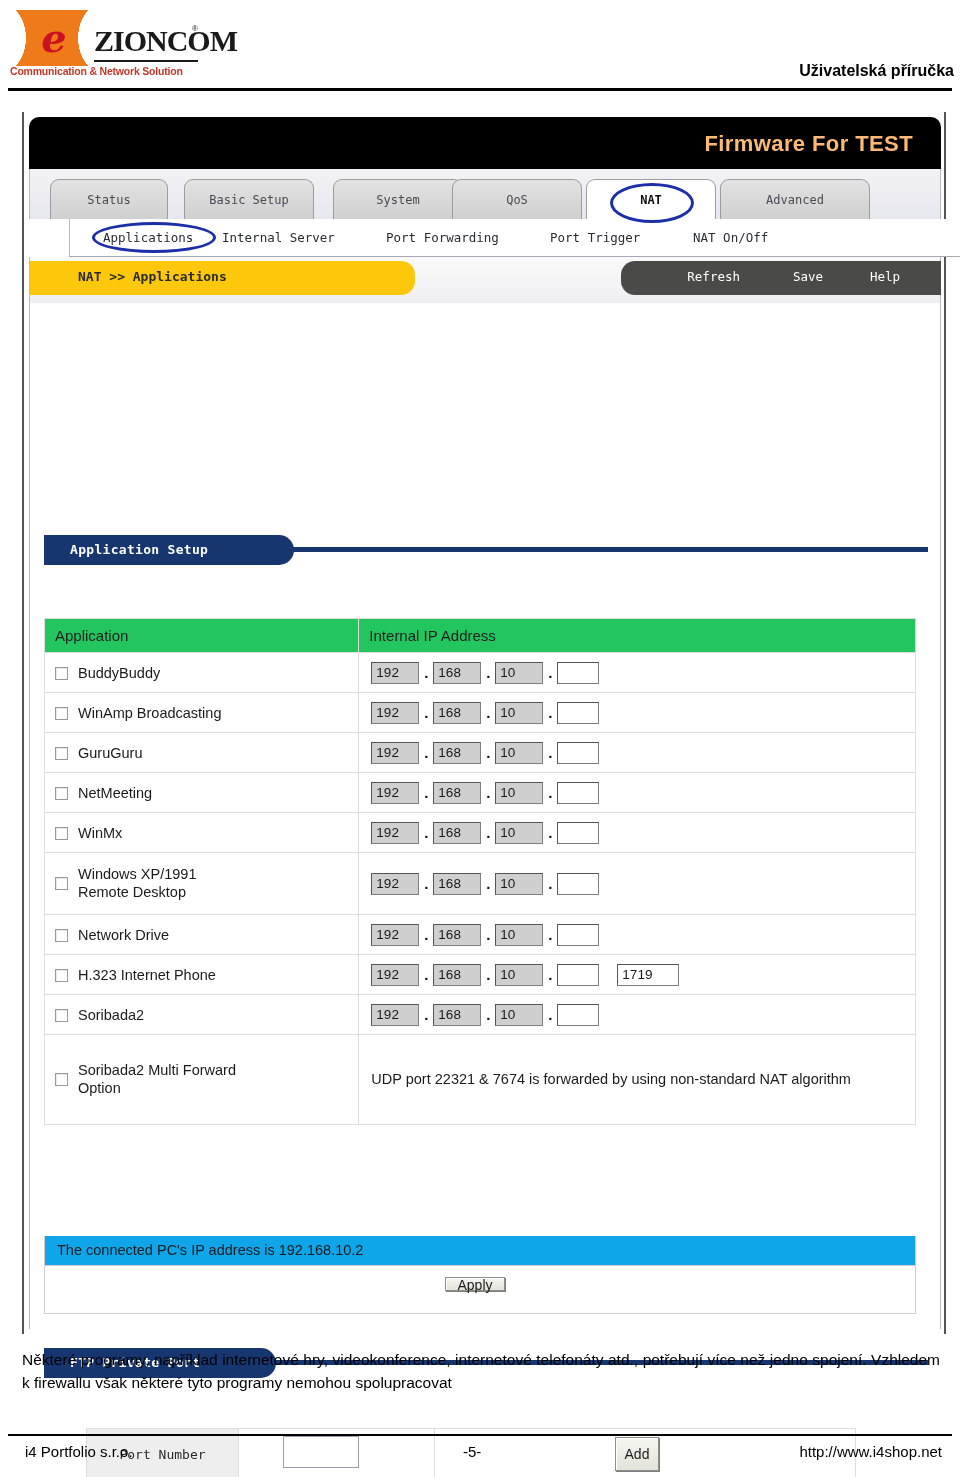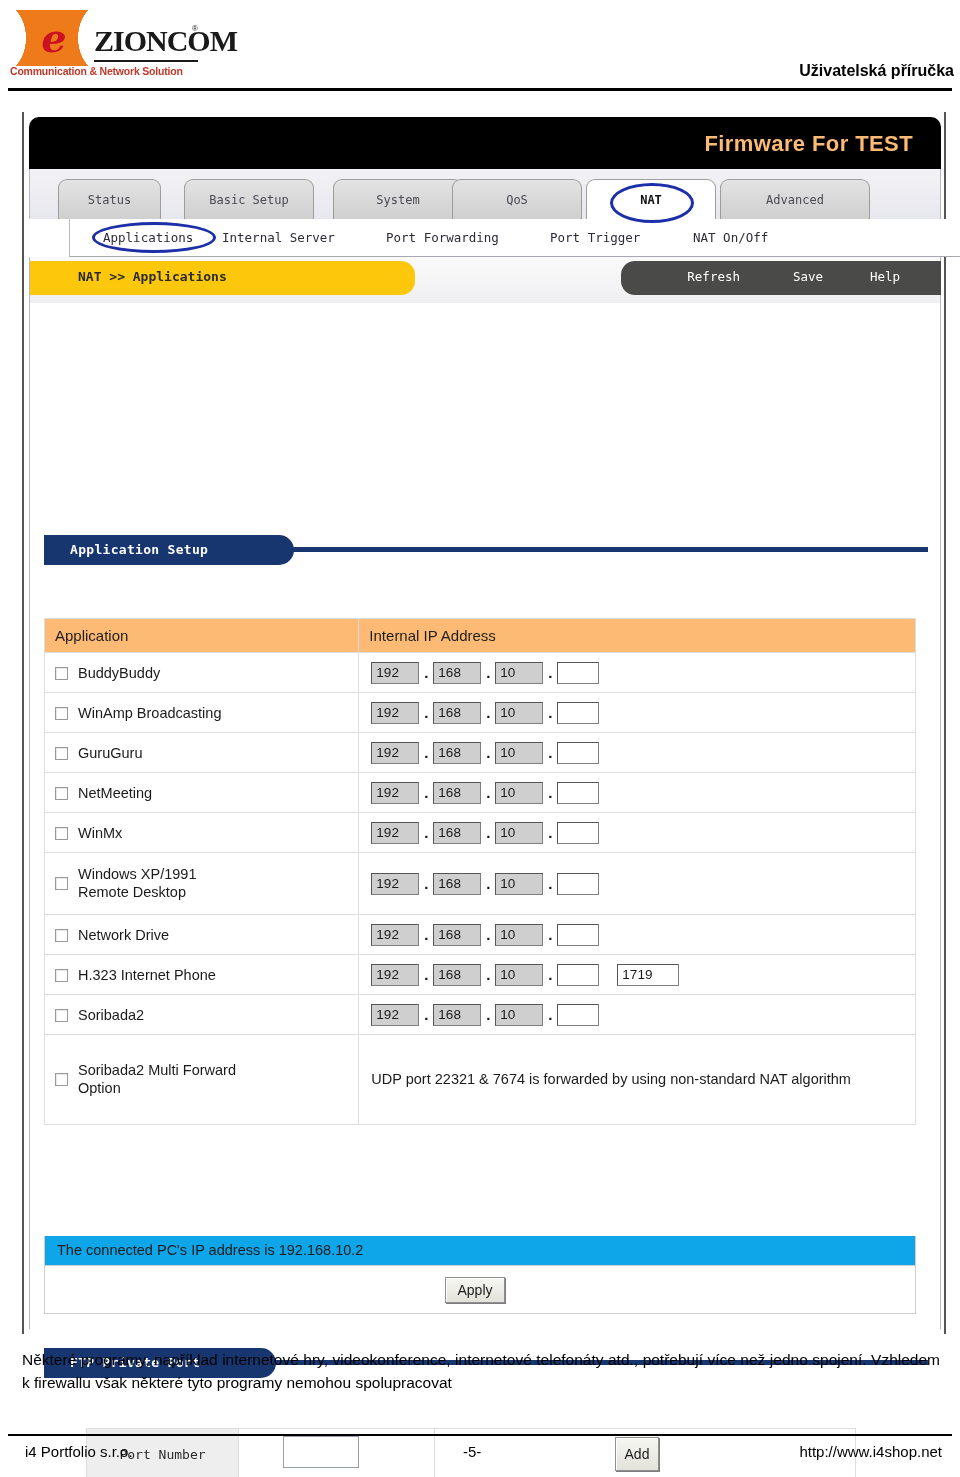--- a/index.html
+++ b/index.html
@@ -160,21 +160,21 @@
     position:absolute; top:12px; height:5px; background:#17356f;
   }
 
   
   #app-table {
     position:absolute; left:14px; top:315px; width:872px;
     border:1px solid #cfcfcf; border-collapse:collapse; background:#fff;
   }
   #app-table td, #app-table th { border:1px solid #dedede; }
   .th-cell {
-    background:#fdba74; font-size:15px; color:#1f1f1f;
+    background:#22c55e; font-size:15px; color:#1f1f1f;
     font-weight:normal; text-align:left; padding:7px 0 7px 10px; height:34px;
   }
   .col-app { width:314px; }
   .col-ip  { width:556px; }
   .app-cell { height:40px; padding:4px 0 4px 10px; background:#fff; vertical-align:middle; }
   .app-cell.tall { height:62px; }
   .app-cell.tallest { height:90px; vertical-align:middle; }
   .ip-cell { padding:4px 0 4px 12px; background:#fff; vertical-align:middle; }
 
   .cb {
@@ -276,21 +276,21 @@
 </div>
 
 <div id="router-shot">
  <div class="router-inner">
 
   <div id="title-bar">
     <div id="firmware-label">Firmware For TEST</div>
   </div>
 
   <div id="tab-strip">
-    <div class="tab" style="left:28px;  width:103px;">Status</div>
+    <div class="tab" style="left:20px;  width:118px;">Status</div>
     <div class="tab" style="left:154px; width:130px;">Basic Setup</div>
     <div class="tab" style="left:288px; width:130px;margin-left:15px;">System</div>
     <div class="tab" style="left:422px; width:130px;">QoS</div>
     <div class="tab active" style="left:556px; width:130px;">NAT</div>
     <div class="tab" style="left:690px; width:150px;">Advanced</div>
     <div class="tab-ellipse" style="left:580px; top:14px; width:84px; height:40px;"></div>
   </div>
 
   <div id="subtab-strip">
     <div class="subtab" style="left:33px;">Applications</div>
@@ -416,21 +416,21 @@
         <td class="note-text">UDP port 22321 &amp; 7674 is forwarded by using non-standard NAT algorithm</td>
       </tr>
     </tbody>
         </table>
 
     <div id="pc-ip-row">
       <span>The connected PC's IP address is 192.168.10.2</span>
     </div>
 
     <div id="apply-row">
-      <button class="btn3d" style="left:400px; top:11px; width:60px; height:26px;">Apply</button>
+      <button class="btn3d" style="left:400px; top:11px; width:60px; height:14px;">Apply</button>
     </div>
 
     <div class="section-head" style="left:14px; top:1045px; width:884px;">
       <div class="section-line" style="left:212px; width:672px;"></div>
       <div class="section-pill" style="width:232px;">
         <span>FTP Private Port</span>
       </div>
     </div>
 
     <table id="ftp-table">

